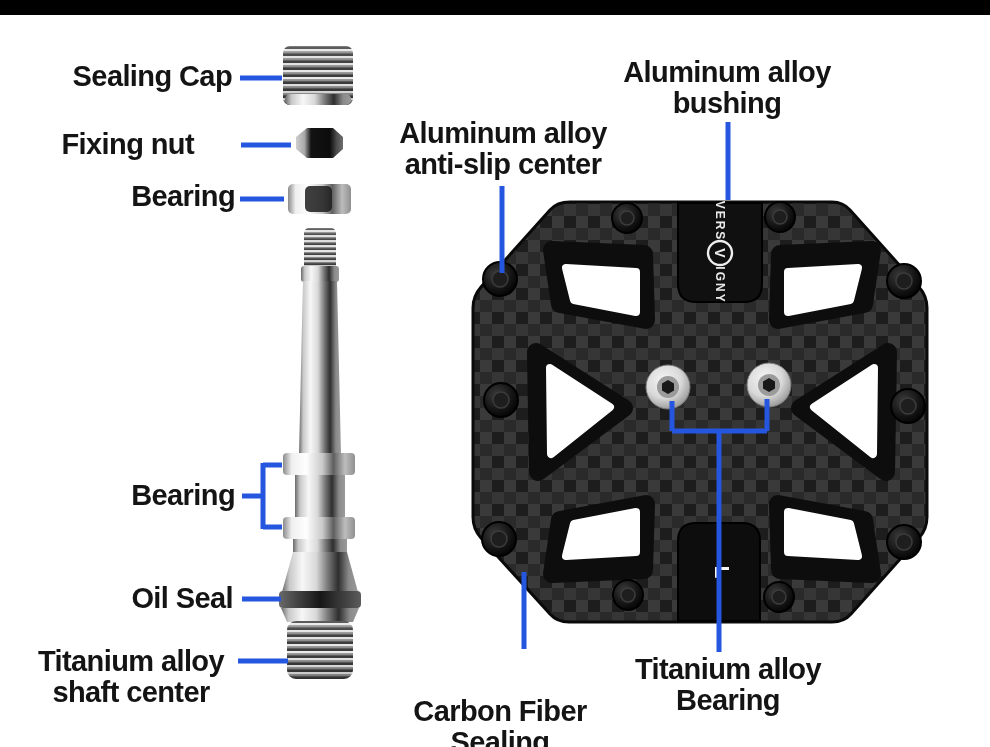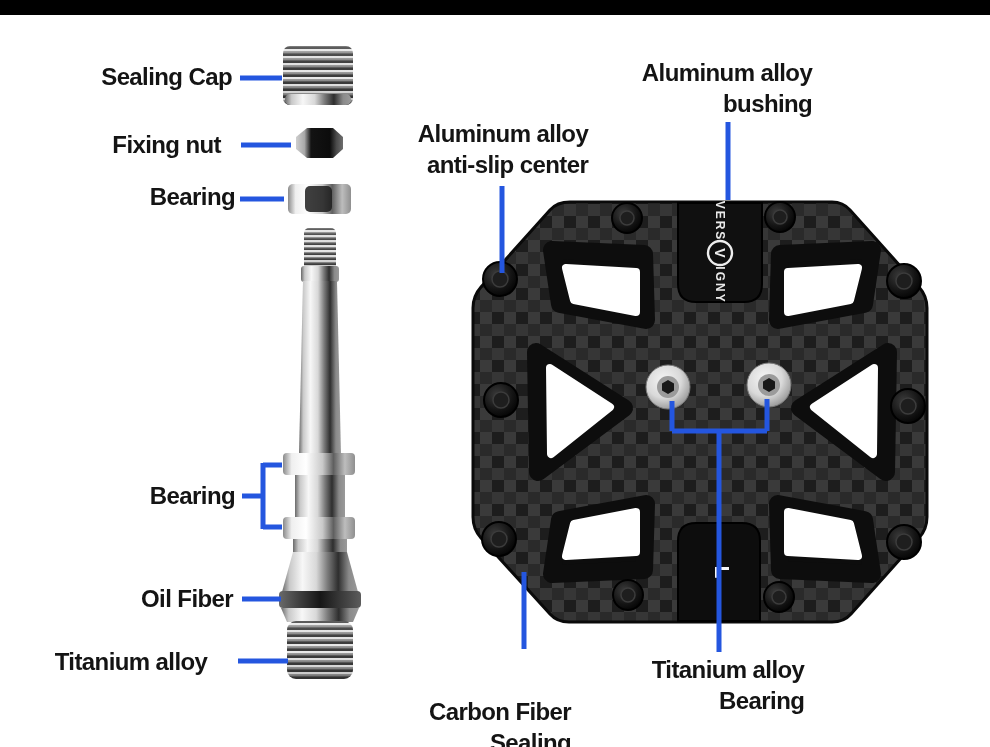--- a/index.html
+++ b/index.html
@@ -1,23 +1,23 @@
 <!DOCTYPE html>
 <html><head>
 <meta charset="utf-8">
 <style>
   html,body{margin:0;padding:0;background:#ffffff;}
   .page{position:relative;width:990px;height:747px;background:#ffffff;overflow:hidden;
         font-family:"Liberation Sans",sans-serif;}
   .topbar{position:absolute;left:0;top:0;width:990px;height:15px;background:#000;}
   .scene{position:absolute;left:0;top:0;}
-  .lbl{position:absolute;font-weight:700;font-size:24px;color:#141414;line-height:31px;
+  .lbl{position:absolute;font-weight:700;font-size:29px;color:#141414;line-height:31px;
        letter-spacing:-0.6px;white-space:nowrap;}
   .lbl.right{text-align:right;}
-  .lbl.center{transform:translateX(-50%);text-align:right;}
+  .lbl.center{transform:translateX(-50%);text-align:center;}
 </style>
 </head>
 <body>
 
 <div class="page">
   <div class="topbar"></div>
 
   <svg class="scene" width="990" height="747" viewBox="0 0 990 747">
     <defs>
       <pattern id="carbon" width="24" height="24" patternUnits="userSpaceOnUse">
@@ -230,27 +230,28 @@
       <line x1="242" y1="599" x2="281" y2="599"></line>
       <line x1="238" y1="661" x2="288" y2="661"></line>
       <line x1="728" y1="122" x2="728" y2="200"></line>
       <line x1="502" y1="186" x2="502" y2="273"></line>
       <line x1="524" y1="572" x2="524" y2="649"></line>
       <path d="M672,401 L672,431 M767,399 L767,431 M672,431 L767,431 M719,431 L719,652"></path>
     </g>
   </svg>
 
   <div class="lbl right" style="right:758px;top:61px;">Sealing Cap</div>
-  <div class="lbl right" style="right:769px;top:129px;">Fixing nut</div>
+  <div class="lbl right" style="right:796px;top:129px;">Fixing nut</div>
   <div class="lbl right" style="right:755px;top:181px;">Bearing</div>
   <div class="lbl right" style="right:755px;top:480px;">Bearing</div>
-  <div class="lbl right" style="right:757px;top:583px;">Oil Fiber</div>
+  <div class="lbl right" style="right:757px;top:583px;">Oil Seal</div>
 
   <div class="lbl center" style="left:131px;top:646px;">
     <span>Titanium alloy</span><br>
+    <span>shaft center</span>
   </div>
 
   <div class="lbl center" style="left:727px;top:57px;">
     <span>Aluminum alloy</span><br>
     <span>bushing</span>
   </div>
 
   <div class="lbl center" style="left:503px;top:118px;">
     <span>Aluminum alloy</span><br>
     <span>anti-slip center</span>

